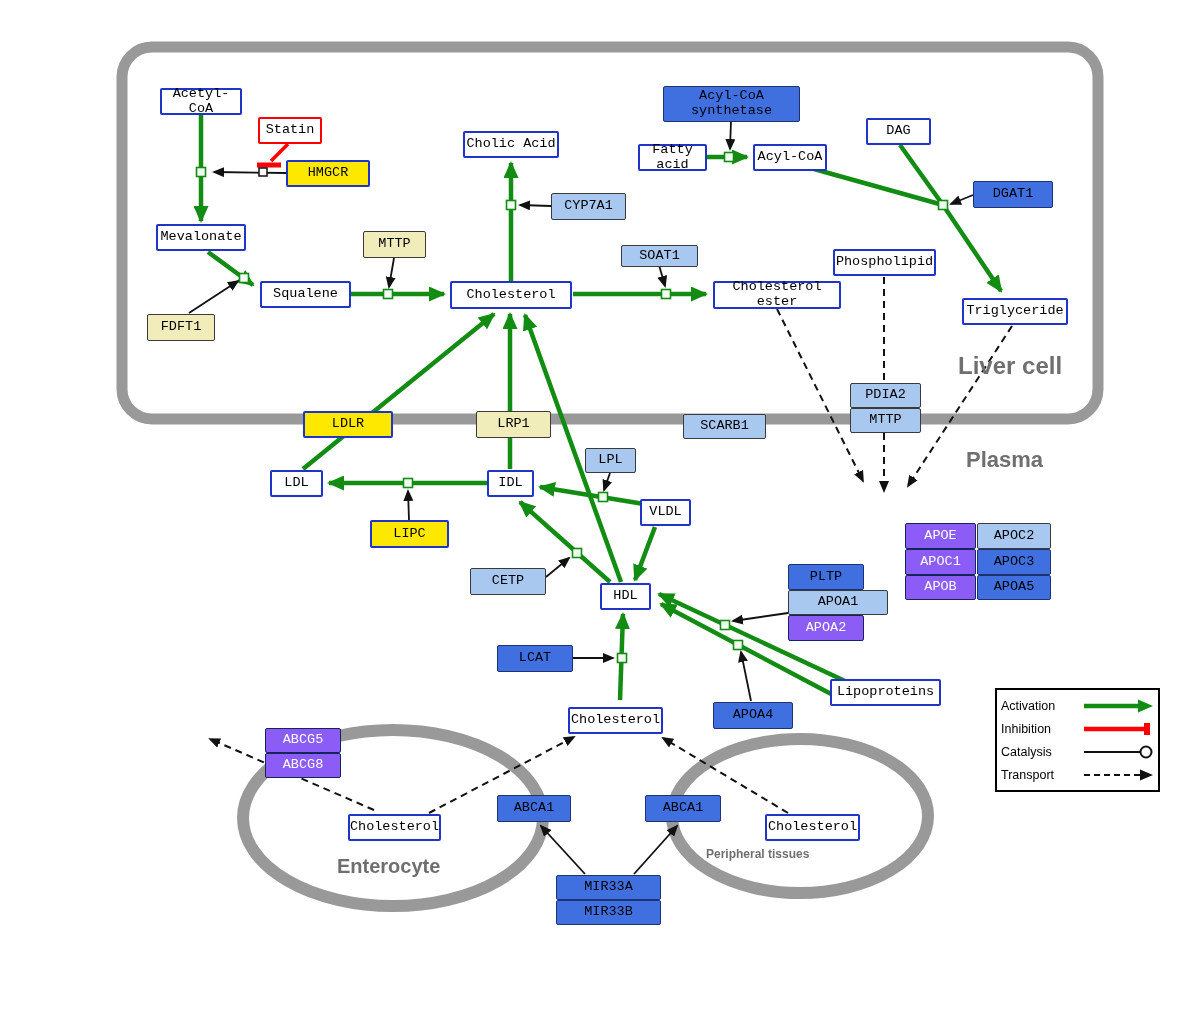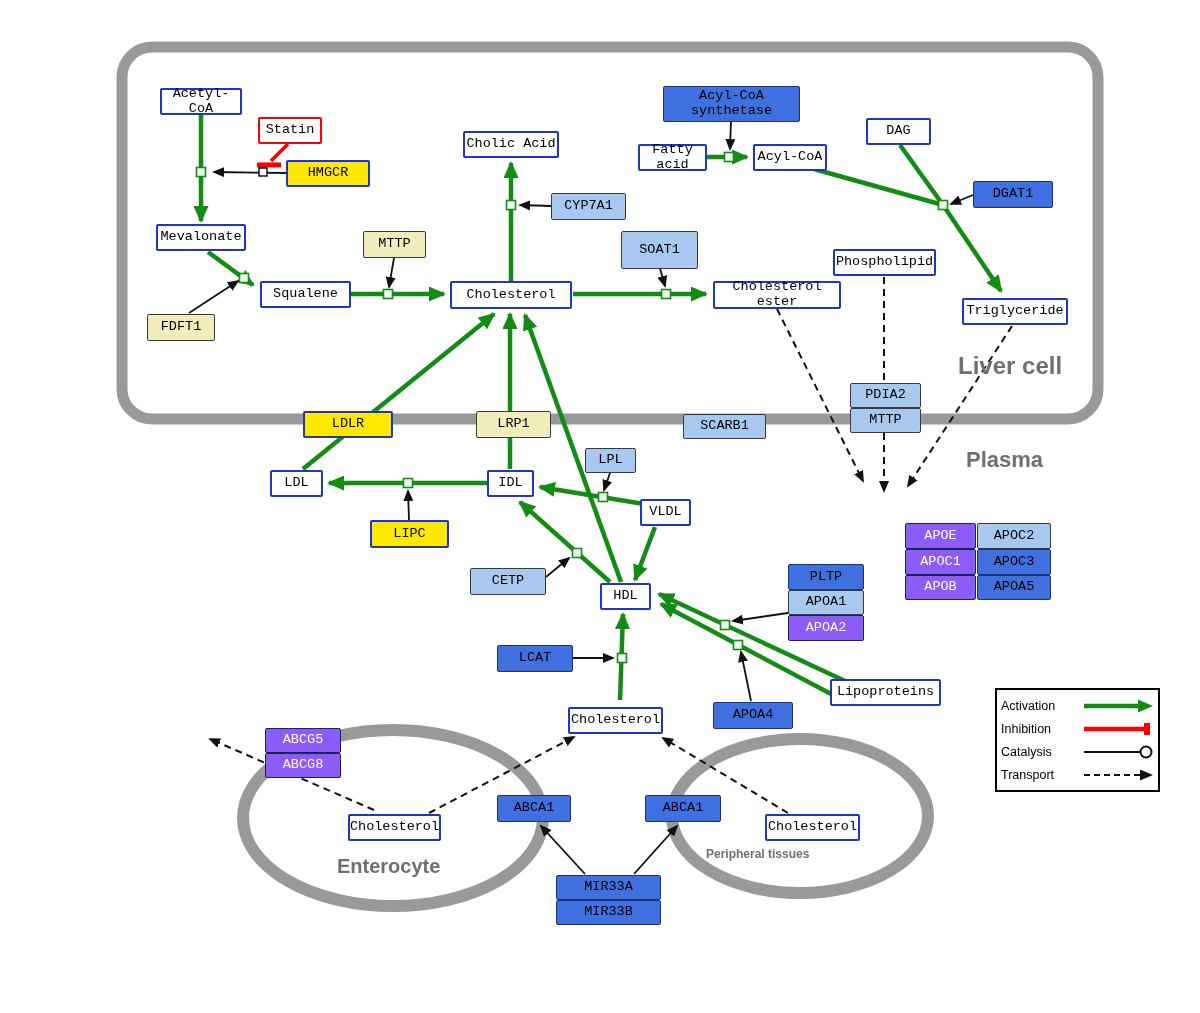--- a/index.html
+++ b/index.html
@@ -115,21 +115,21 @@
   <div class="node metab" style="left:160px;top:88px;width:82px;height:27px">Acetyl-CoA</div>
   <div class="node statin" style="left:258px;top:117px;width:64px;height:27px">Statin</div>
   <div class="node yellow" style="left:286px;top:160px;width:84px;height:27px">HMGCR</div>
   <div class="node metab" style="left:156px;top:224px;width:90px;height:27px">Mevalonate</div>
   <div class="node paleyellow" style="left:147px;top:314px;width:68px;height:27px">FDFT1</div>
   <div class="node metab" style="left:260px;top:281px;width:91px;height:27px">Squalene</div>
   <div class="node paleyellow" style="left:363px;top:231px;width:63px;height:27px">MTTP</div>
   <div class="node metab" style="left:450px;top:281px;width:122px;height:28px">Cholesterol</div>
   <div class="node metab" style="left:463px;top:131px;width:96px;height:27px">Cholic Acid</div>
   <div class="node lblue" style="left:551px;top:193px;width:75px;height:27px">CYP7A1</div>
-  <div class="node lblue" style="left:621px;top:231px;width:77px;height:38px">SOAT1</div>
+  <div class="node lblue" style="left:621px;top:245px;width:77px;height:22px">SOAT1</div>
   <div class="node metab" style="left:713px;top:281px;width:128px;height:28px">Cholesterol ester</div>
   <div class="node mblue wrap" style="left:663px;top:86px;width:137px;height:36px">Acyl-CoA synthetase</div>
   <div class="node metab" style="left:638px;top:144px;width:69px;height:27px">Fatty acid</div>
   <div class="node metab" style="left:753px;top:144px;width:74px;height:27px">Acyl-CoA</div>
   <div class="node metab" style="left:866px;top:118px;width:65px;height:27px">DAG</div>
   <div class="node mblue" style="left:973px;top:181px;width:80px;height:27px">DGAT1</div>
   <div class="node metab" style="left:833px;top:249px;width:103px;height:27px">Phospholipid</div>
   <div class="node metab" style="left:962px;top:298px;width:106px;height:27px">Triglyceride</div>
   <div class="node lblue" style="left:850px;top:383px;width:71px;height:25px">PDIA2</div>
   <div class="node lblue" style="left:850px;top:408px;width:71px;height:25px">MTTP</div>
@@ -142,21 +142,21 @@
   <div class="node metab" style="left:487px;top:470px;width:47px;height:27px">IDL</div>
   <div class="node lblue" style="left:585px;top:448px;width:51px;height:25px">LPL</div>
   <div class="node metab" style="left:640px;top:499px;width:51px;height:27px">VLDL</div>
   <div class="node yellow" style="left:370px;top:520px;width:79px;height:28px">LIPC</div>
   <div class="node lblue" style="left:470px;top:568px;width:76px;height:27px">CETP</div>
   <div class="node metab" style="left:600px;top:583px;width:51px;height:27px">HDL</div>
   <div class="node mblue" style="left:497px;top:645px;width:76px;height:27px">LCAT</div>
   <div class="node mblue" style="left:713px;top:702px;width:80px;height:27px">APOA4</div>
   <div class="node metab" style="left:830px;top:679px;width:111px;height:27px">Lipoproteins</div>
   <div class="node mblue" style="left:788px;top:564px;width:76px;height:26px">PLTP</div>
-  <div class="node lblue" style="left:788px;top:590px;width:76px;height:25px">APOA1</div>
+  <div class="node lblue" style="left:788px;top:590px;width:100px;height:25px">APOA1</div>
   <div class="node dblue" style="left:788px;top:615px;width:76px;height:26px">APOA2</div>
 
   <div class="node dblue" style="left:905px;top:523px;width:71px;height:26px">APOE</div>
   <div class="node lblue" style="left:977px;top:523px;width:74px;height:26px">APOC2</div>
   <div class="node dblue" style="left:905px;top:549px;width:71px;height:26px">APOC1</div>
   <div class="node mblue" style="left:977px;top:549px;width:74px;height:26px">APOC3</div>
   <div class="node dblue" style="left:905px;top:575px;width:71px;height:25px">APOB</div>
   <div class="node mblue" style="left:977px;top:575px;width:74px;height:25px">APOA5</div>
 
   <div class="node metab" style="left:568px;top:707px;width:95px;height:27px">Cholesterol</div>

